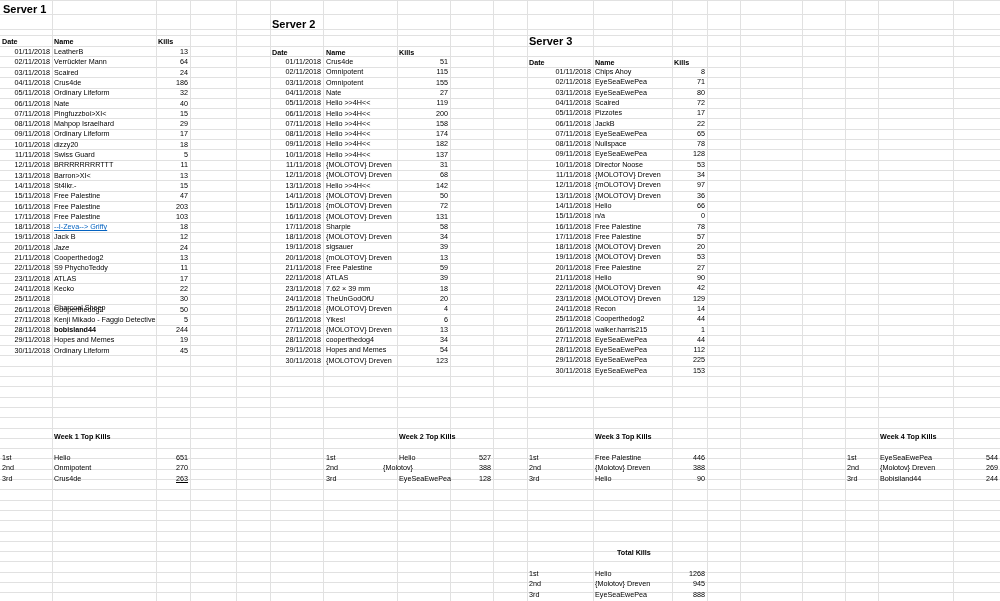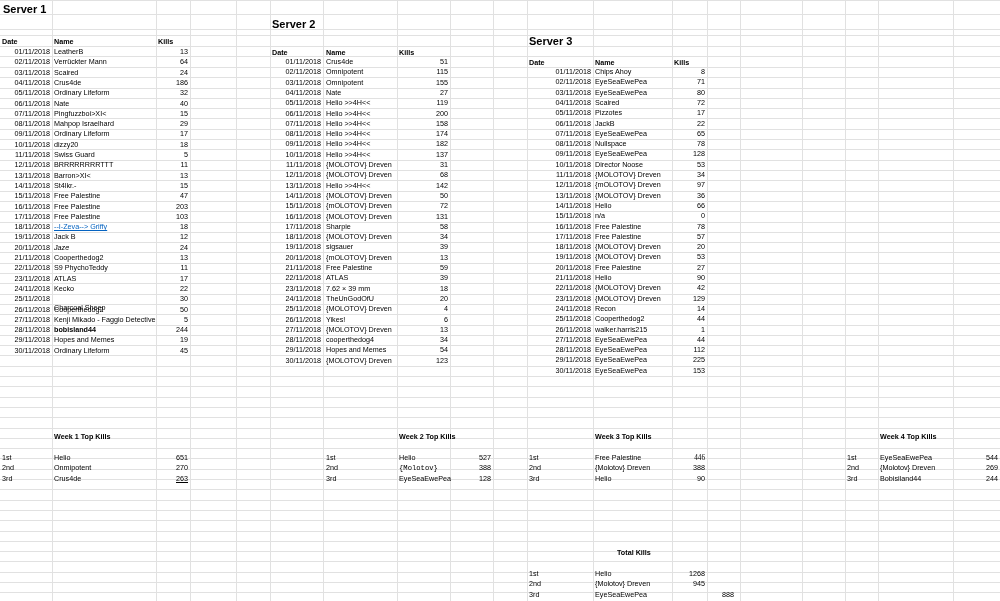--- a/index.html
+++ b/index.html
@@ -406,28 +406,28 @@
     <div class="cell " style="left: 2px; top: 463.3px;">2nd</div>
     <div class="cell " style="left: 54px; top: 463.3px;">Onmipotent</div>
     <div class="cell r" style="left: 150px; width: 38px; top: 463.3px;">270</div>
     <div class="cell " style="left: 2px; top: 473.6px;">3rd</div>
     <div class="cell " style="left: 54px; top: 473.6px;">Crus4de</div>
     <div class="cell r" style="left: 150px; width: 38px; top: 473.6px; text-decoration: underline;">263</div>
     <div class="cell " style="left: 326px; top: 453px;">1st</div>
     <div class="cell " style="left: 399px; top: 453px;">Helio</div>
     <div class="cell r" style="left: 453px; width: 38px; top: 453px;">527</div>
     <div class="cell " style="left: 326px; top: 463.3px;">2nd</div>
-    <div class="cell " style="left: 399px; top: 463.3px; font-family: Liberation Mono, monospace;">{Molotov}</div>
+    <div class="cell " style="left: 383px; top: 463.3px;">{Molotov}</div>
     <div class="cell r" style="left: 453px; width: 38px; top: 463.3px;">388</div>
     <div class="cell " style="left: 326px; top: 473.6px;">3rd</div>
     <div class="cell " style="left: 399px; top: 473.6px;">EyeSeaEwePea</div>
     <div class="cell r" style="left: 453px; width: 38px; top: 473.6px;">128</div>
     <div class="cell " style="left: 529px; top: 453px;">1st</div>
     <div class="cell " style="left: 595px; top: 453px;">Free Palestine</div>
-    <div class="cell r" style="left: 667px; width: 38px; top: 453px; font-family: Liberation Serif, serif;">446</div>
+    <div class="cell r" style="left: 667px; width: 38px; top: 453px;">446</div>
     <div class="cell " style="left: 529px; top: 463.3px;">2nd</div>
     <div class="cell " style="left: 595px; top: 463.3px;">{Molotov} Dreven</div>
     <div class="cell r" style="left: 667px; width: 38px; top: 463.3px;">388</div>
     <div class="cell " style="left: 529px; top: 473.6px;">3rd</div>
     <div class="cell " style="left: 595px; top: 473.6px;">Helio</div>
     <div class="cell r" style="left: 667px; width: 38px; top: 473.6px;">90</div>
     <div class="cell " style="left: 847px; top: 453px;">1st</div>
     <div class="cell " style="left: 880px; top: 453px;">EyeSeaEwePea</div>
     <div class="cell r" style="left: 960px; width: 38px; top: 453px;">544</div>
     <div class="cell " style="left: 847px; top: 463.3px;">2nd</div>
@@ -437,14 +437,14 @@
     <div class="cell " style="left: 880px; top: 473.6px;">Bobisiland44</div>
     <div class="cell r" style="left: 960px; width: 38px; top: 473.6px;">244</div>
     <div class="cell " style="left: 529px; top: 569px;">1st</div>
     <div class="cell " style="left: 595px; top: 569px;">Helio</div>
     <div class="cell r" style="left: 667px; width: 38px; top: 569px;">1268</div>
     <div class="cell " style="left: 529px; top: 579.3px;">2nd</div>
     <div class="cell " style="left: 595px; top: 579.3px;">{Molotov} Dreven</div>
     <div class="cell r" style="left: 667px; width: 38px; top: 579.3px;">945</div>
     <div class="cell " style="left: 529px; top: 589.6px;">3rd</div>
     <div class="cell " style="left: 595px; top: 589.6px;">EyeSeaEwePea</div>
-    <div class="cell r" style="left: 696px; width: 38px; top: 589.6px;">888</div>
+    <div class="cell r" style="left: 667px; width: 38px; top: 589.6px;">888</div>
   </div>
 
 </body></html>

